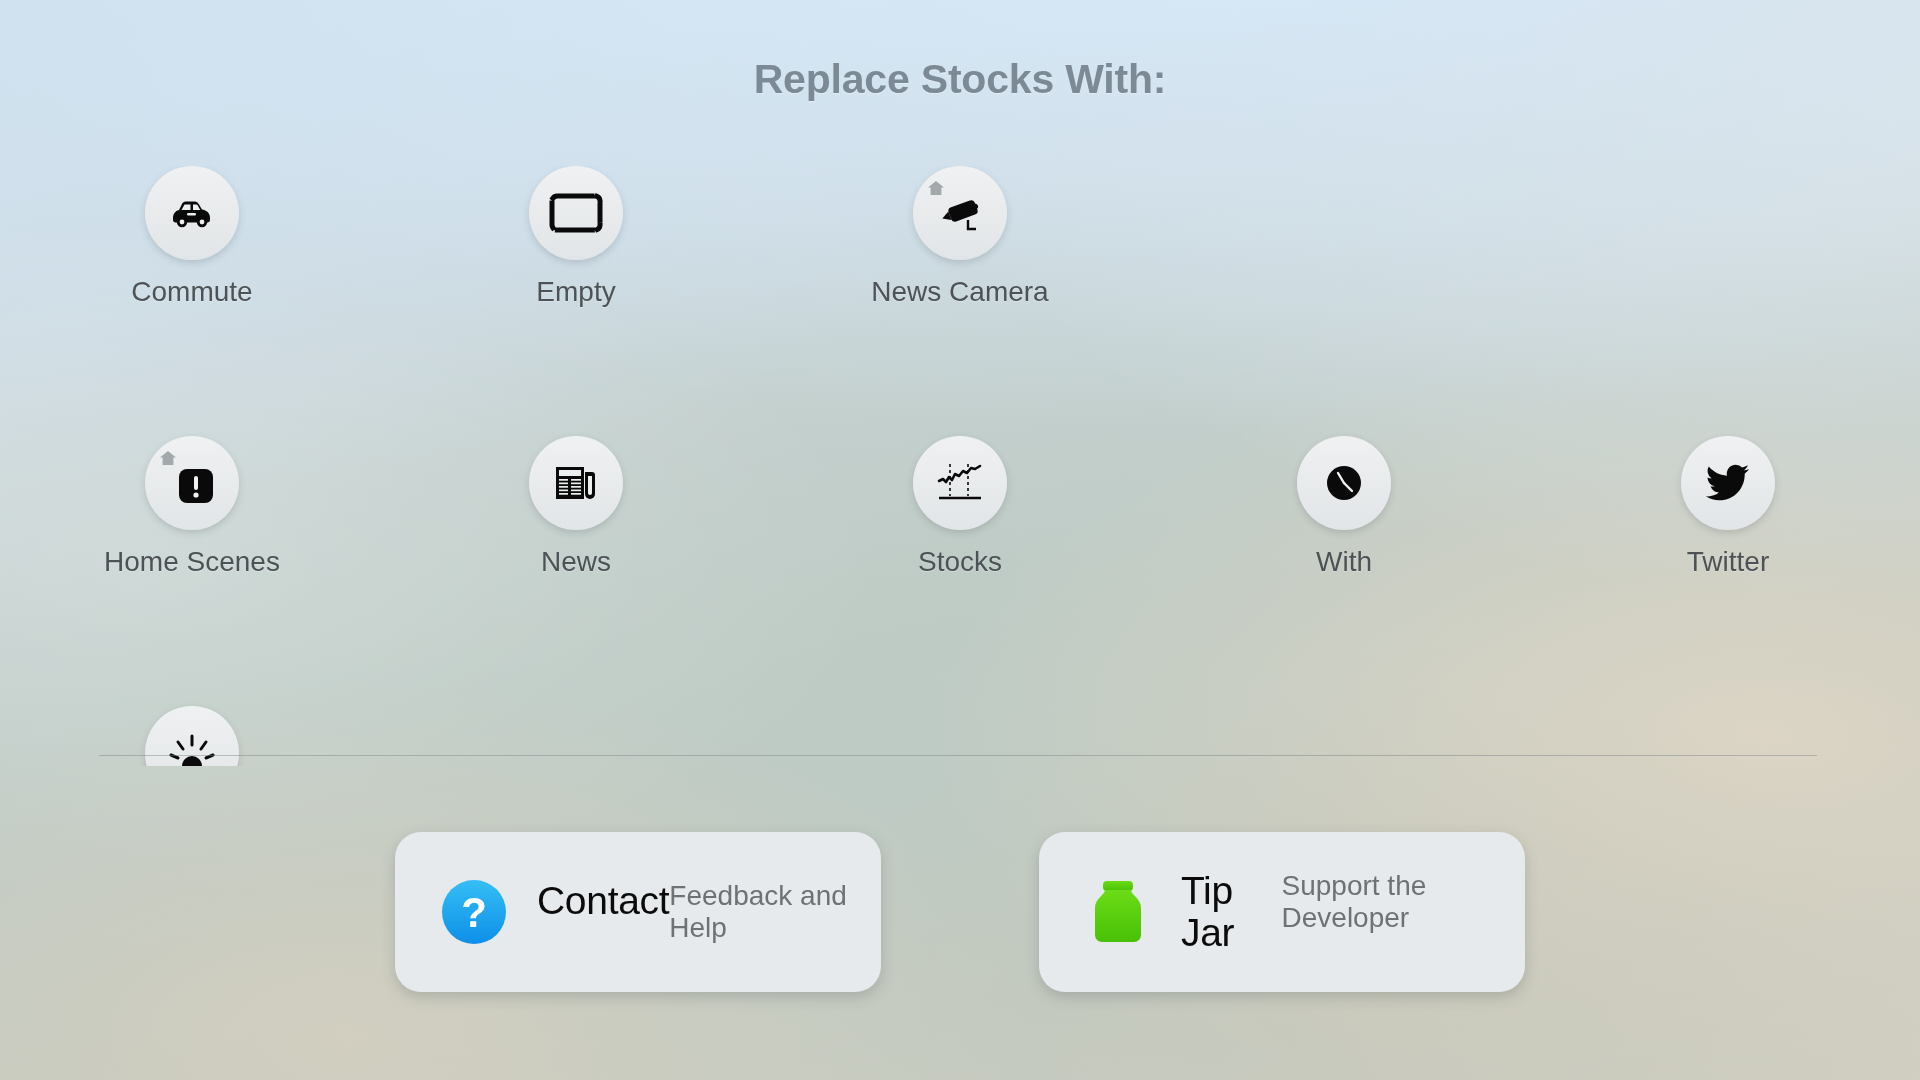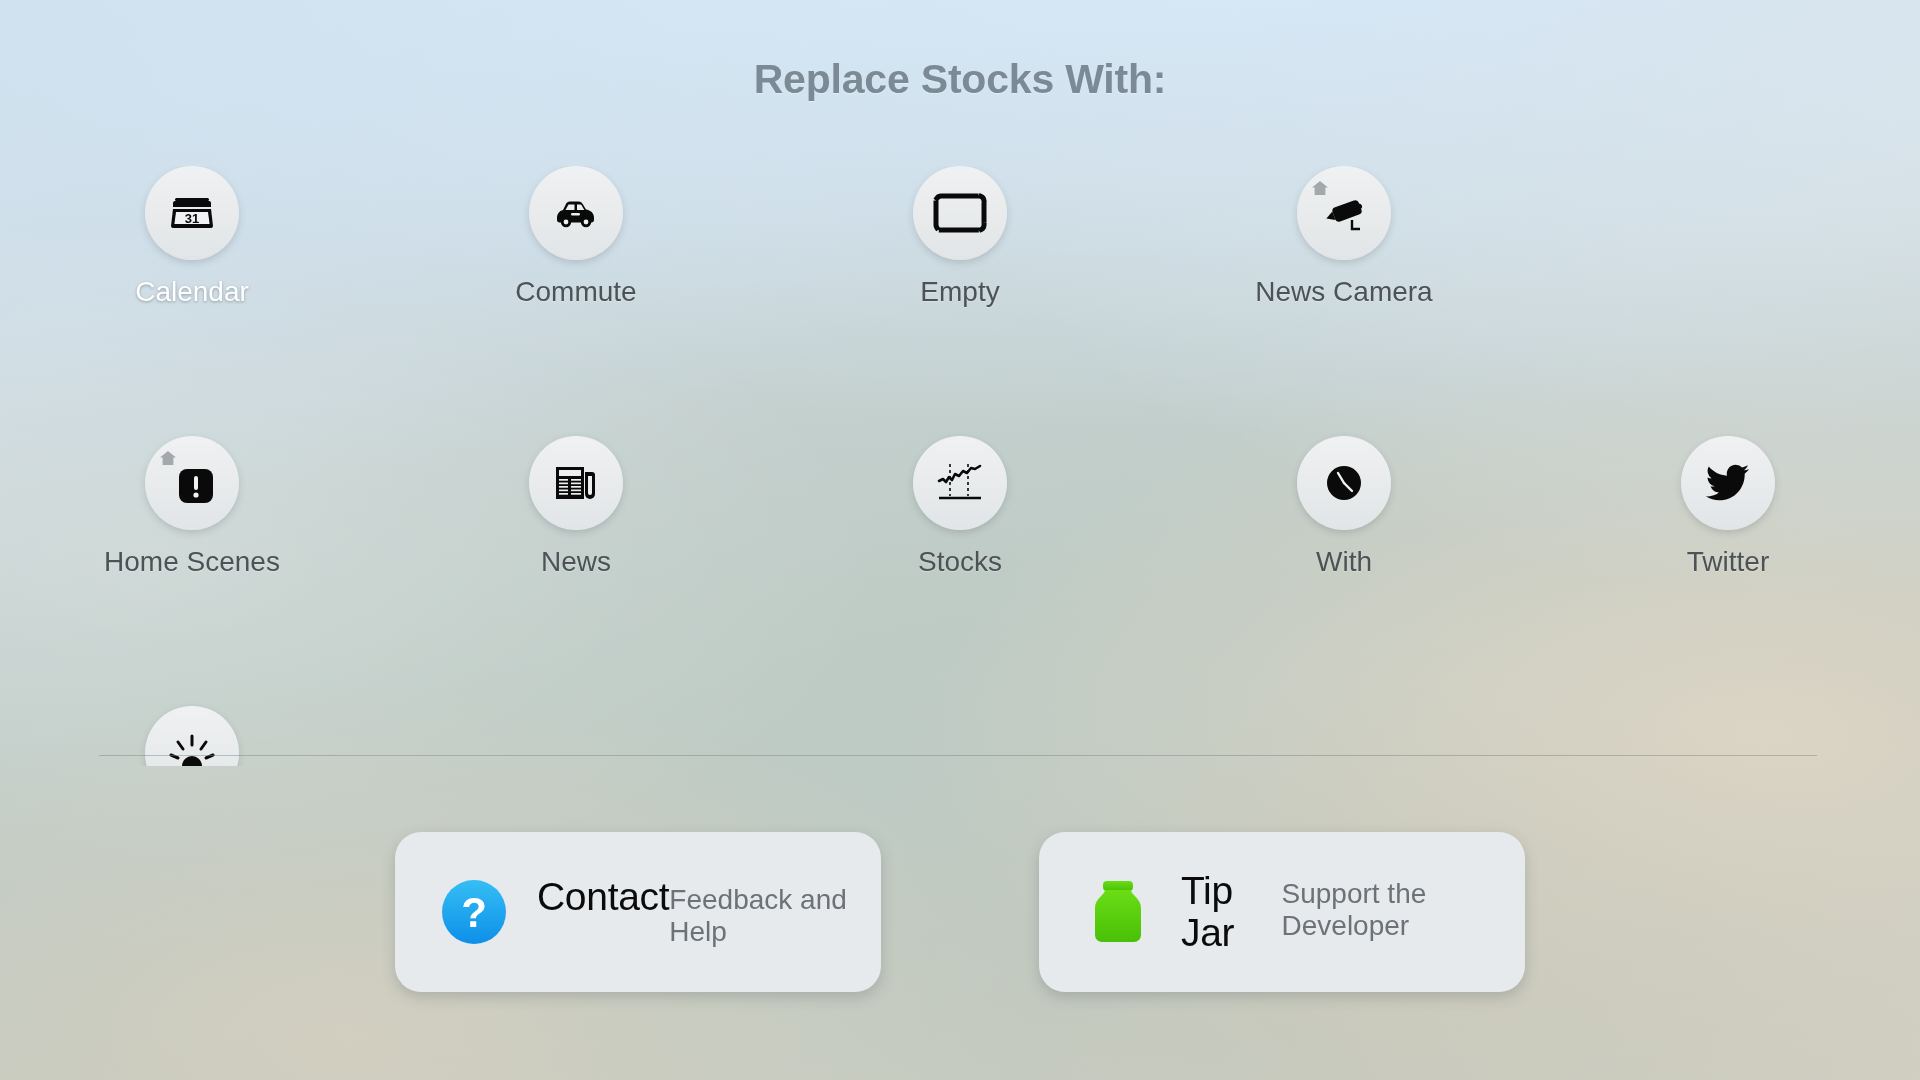--- a/index.html
+++ b/index.html
@@ -147,49 +147,37 @@
   .card-text { display: flex; flex-direction: row; }
   .card-title {
     font-size: 39px;
     color: #0b0b0b;
     line-height: 1.08;
     letter-spacing: -0.3px;
   }
   .card-sub {
     font-size: 28px;
     color: #6d7276;
-    margin-top: 8px;
+    margin-top: 0;
   }
 </style>
 </head>
 <body>
 
 <div id="bg"></div>
 <div id="bg-grain"></div>
 
 <div id="root">
 
   <div id="page-title">Replace Stocks With:</div>
 
   <div id="icon-grid">
 
     <div class="grid-row">
 
-      <div class="grid-cell">
-        <div class="icon-circle">
-          <svg width="46" height="46" viewBox="0 0 46 46">
-            <path d="M6 11h34a2 2 0 0 1 2 2v4H4v-4a2 2 0 0 1 2-2z" fill="#0a0a0a"></path>
-            <path d="M4 19h38l2 17a2 2 0 0 1-2 2H4a2 2 0 0 1-2-2z" fill="#0a0a0a"></path>
-            <path d="M7 22h32l1.6 12H5.4z" fill="#f0f2f3"></path>
-            <text x="23" y="33" font-family="Liberation Sans, sans-serif" font-size="13" font-weight="bold" fill="#0a0a0a" text-anchor="middle">31</text>
-            <rect x="6" y="8" width="34" height="3" rx="1.5" fill="#0a0a0a"></rect>
-          </svg>
-        </div>
-        <div class="icon-label selected">Calendar</div>
-      </div>
 
       <div class="grid-cell">
         <div class="icon-circle">
           <svg width="50" height="50" viewBox="0 0 50 50">
             <path d="M6 30c0-4 2-7 6-8l3-6c.7-1.5 2-2.5 3.8-2.5h9c1.8 0 3 .9 3.9 2.4l3.3 5.6c4.5.6 8 3.6 8 8v2.5c0 1.4-1.1 2.5-2.5 2.5H8.5C7.1 34.5 6 33.4 6 32z" fill="#0a0a0a"></path>
             <path d="M17.5 16.5h6V22h-9z" fill="#eceff0"></path>
             <path d="M26 16.5h3.3c.7 0 1 .3 1.4.9l2.6 4.6H26z" fill="#eceff0"></path>
             <rect x="20" y="25" width="9" height="2.6" rx="1.3" fill="#eceff0"></rect>
             <circle cx="15" cy="34" r="5.2" fill="#0a0a0a"></circle>
             <circle cx="15" cy="34" r="2.4" fill="#eceff0"></circle>

